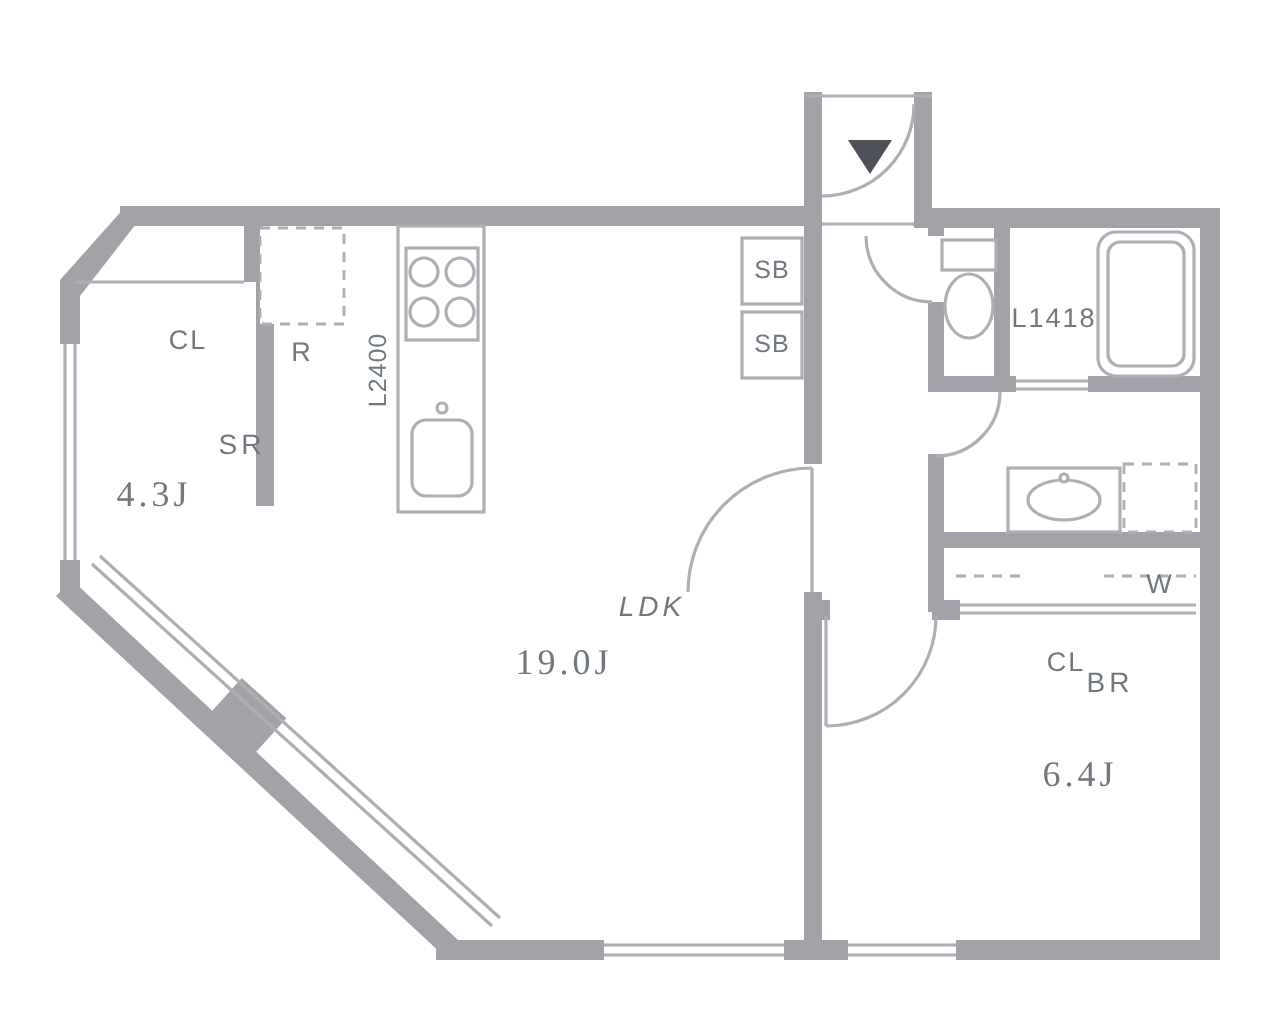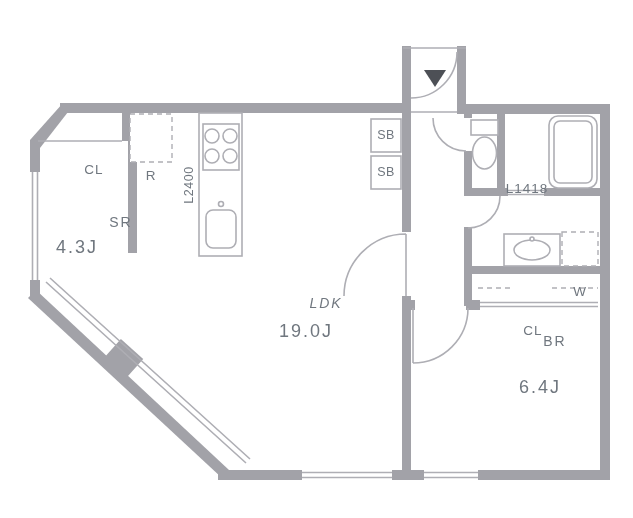--- a/index.html
+++ b/index.html
@@ -13,21 +13,21 @@
   .plan-svg{position:absolute;left:0;top:0;}
   .label{
     position:absolute;
     transform:translate(-50%,-50%);
     color:#70777f;
     white-space:nowrap;
     letter-spacing:1.5px;
     line-height:1;
   }
   .room-name{font-size:14px;letter-spacing:2px;margin-left:44px;}
-  .room-size{font-size:18px;letter-spacing:2px;}
+  .room-size{font-size:18px;letter-spacing:2px;font-family:Liberation Serif, serif;}
   .small-label{font-size:13.5px;letter-spacing:1px;margin-top:43px;}
   .tiny-label{font-size:12.5px;letter-spacing:0.5px;}
   .rotated{transform:translate(-50%,-50%) rotate(-90deg);}
 </style>
 </head>
 <body>
 
 <div class="plan-container">
 
   <svg class="plan-svg" width="633" height="518" viewBox="0 0 633 518">
@@ -117,29 +117,29 @@
       </g>
     </g>
 
     <polygon points="424,70 446,70 435,87" fill="#4d5056"></polygon>
   </svg>
 
   <div class="label room-name" style="left:77px;top:222px;">SR</div>
   <div class="label room-size" style="left:77px;top:247px;">4.3J</div>
 
   <div class="label room-name" style="left:282px;top:303px;font-style:italic;">LDK</div>
-  <div class="label room-size" style="left:282px;top:331px;margin-left:24px;">19.0J</div>
+  <div class="label room-size" style="left:282px;top:331px;">19.0J</div>
 
   <div class="label room-name" style="left:511px;top:341px;">BR</div>
   <div class="label room-size" style="left:540px;top:387px;">6.4J</div>
 
   <div class="label small-label" style="left:94px;top:127px;">CL</div>
   <div class="label small-label" style="left:151px;top:133px;">R</div>
   <div class="label tiny-label rotated" style="left:189px;top:185px;">L2400</div>
 
   <div class="label tiny-label" style="left:386px;top:135px;">SB</div>
   <div class="label tiny-label" style="left:386px;top:172px;">SB</div>
 
-  <div class="label small-label" style="left:527px;top:146px;">L1418</div>
+  <div class="label small-label" style="left:527px;top:116px;">L1418</div>
   <div class="label small-label" style="left:580px;top:249px;">W</div>
   <div class="label small-label" style="left:533px;top:288px;">CL</div>
 
 </div>
 
 </body></html>

